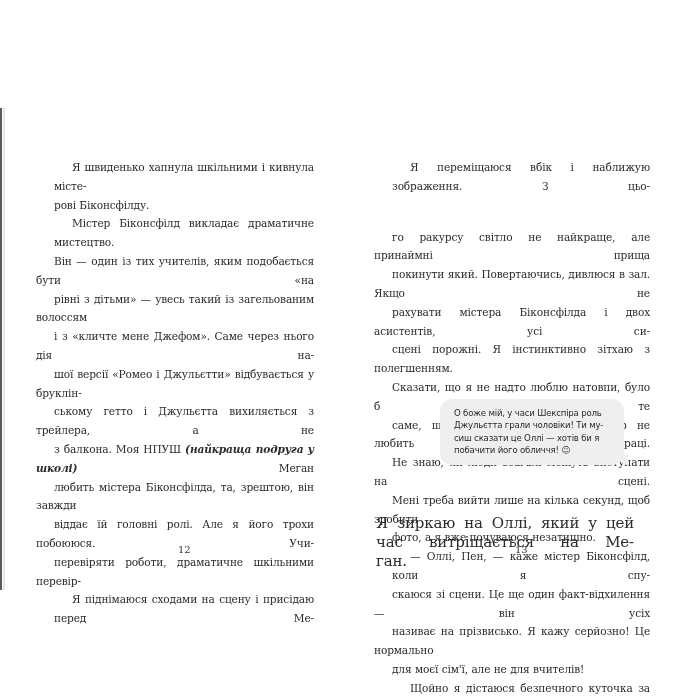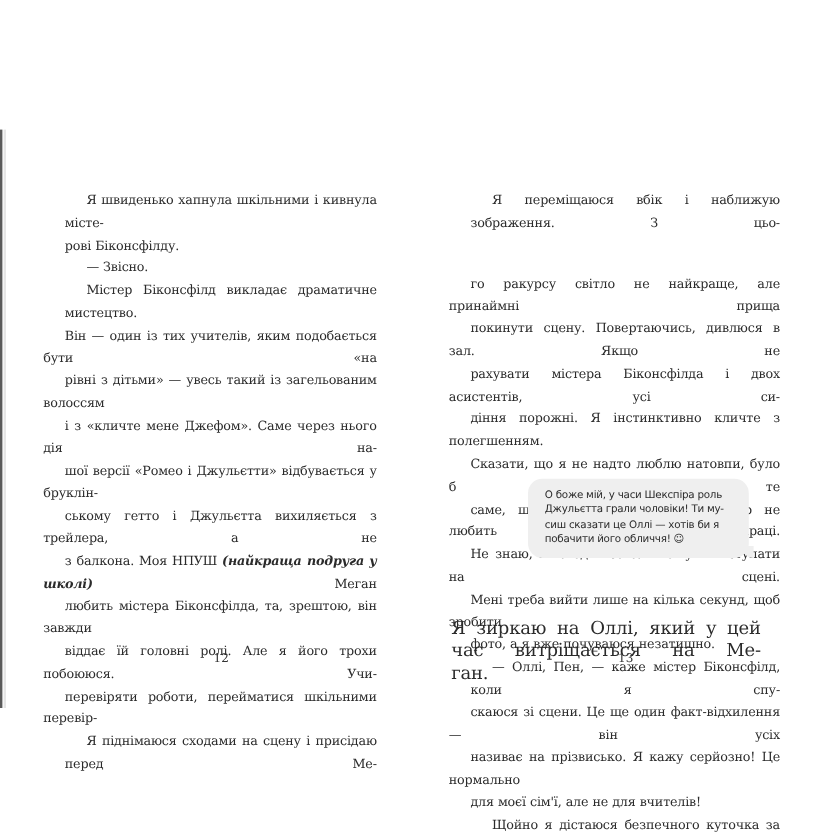--- a/index.html
+++ b/index.html
@@ -116,49 +116,46 @@
 
 <div class="spine-edge"></div>
 <div class="spine-edge-light"></div>
 
 <div class="page left">
   <p>
     <span class="line full">Я швиденько хапнула шкільними і кивнула місте-</span>
     <span class="line last" style="margin-left:-18px;">рові Біконсфілду.</span>
   </p>
   <p>
-    <span class="line last">— Звісно.</span>
-  </p>
-  <p>
     <span class="line full">Містер Біконсфілд викладає драматичне мистецтво.</span>
     <span class="line full" style="margin-left:-18px;">Він — один із тих учителів, яким подобається бути «на</span>
     <span class="line full" style="margin-left:-18px;">рівні з дітьми» — увесь такий із загельованим волоссям</span>
     <span class="line full" style="margin-left:-18px;">і з «кличте мене Джефом». Саме через нього дія на-</span>
     <span class="line full" style="margin-left:-18px;">шої версії «Ромео і Джульєтти» відбувається у бруклін-</span>
     <span class="line full" style="margin-left:-18px;">ському гетто і Джульєтта вихиляється з трейлера, а не</span>
     <span class="line full" style="margin-left:-18px;"><span>з балкона. Моя НПУШ</span> <em>(найкраща подруга у школі)</em> <span>Меган</span></span>
     <span class="line full" style="margin-left:-18px;">любить містера Біконсфілда, та, зрештою, він завжди</span>
     <span class="line full" style="margin-left:-18px;">віддає їй головні ролі. Але я його трохи побоююся. Учи-</span>
-    <span class="line full" style="margin-left:-18px;">перевіряти роботи, перейматися шкільними перевір-</span>
+    <span class="line full" style="margin-left:-18px;">перевіряти роботи, драматичне шкільними перевір-</span>
   </p>
   <p>
     <span class="line full">Я піднімаюся сходами на сцену і присідаю перед Ме-</span>
 
   </p>
 
 </div>
 <div class="page-number left">12</div>
 
 <div class="page right">
   <p>
     <span class="line full">Я переміщаюся вбік і наближую зображення. З цьо-</span>
     <span class="line full" style="margin-left:-18px;margin-top:32px;">го ракурсу світло не найкраще, але принаймні прища</span>
-    <span class="line full" style="margin-left:-18px;">покинути сцену. Повертаючись, дивлюся в зал. Якщо не</span>
+    <span class="line full" style="margin-left:-18px;">покинути який. Повертаючись, дивлюся в зал. Якщо не</span>
     <span class="line full" style="margin-left:-18px;">рахувати містера Біконсфілда і двох асистентів, усі си-</span>
-    <span class="line full" style="margin-left:-18px;">діння порожні. Я інстинктивно кличте з полегшенням.</span>
+    <span class="line full" style="margin-left:-18px;">сцені порожні. Я інстинктивно зітхаю з полегшенням.</span>
     <span class="line full" style="margin-left:-18px;">Сказати, що я не надто люблю натовпи, було б майже те</span>
     <span class="line full" style="margin-left:-18px;">саме, що сказати, що Джастін Бібер не любить папараці.</span>
     <span class="line full" style="margin-left:-18px;">Не знаю, як люди взагалі можуть виступати на сцені.</span>
     <span class="line full" style="margin-left:-18px;">Мені треба вийти лише на кілька секунд, щоб зробити</span>
     <span class="line last" style="margin-left:-18px;">фото, а я вже почуваюся незатишно.</span>
   </p>
   <p>
     <span class="line full">— Оллі, Пен, — каже містер Біконсфілд, коли я спу-</span>
     <span class="line full" style="margin-left:-18px;">скаюся зі сцени. Це ще один факт-відхилення — він усіх</span>
     <span class="line full" style="margin-left:-18px;">називає на прізвисько. Я кажу серйозно! Це нормально</span>

